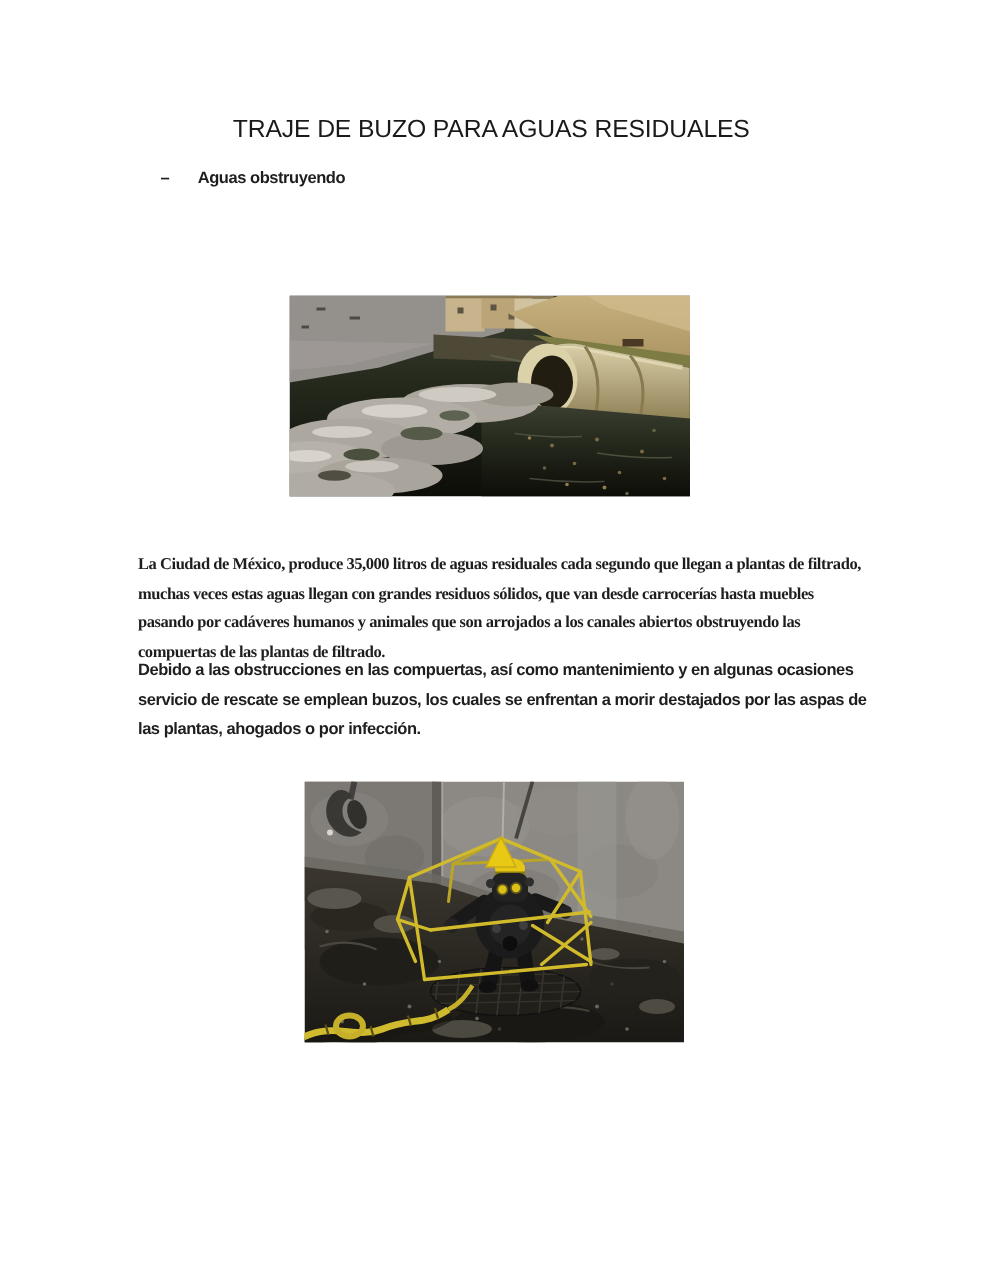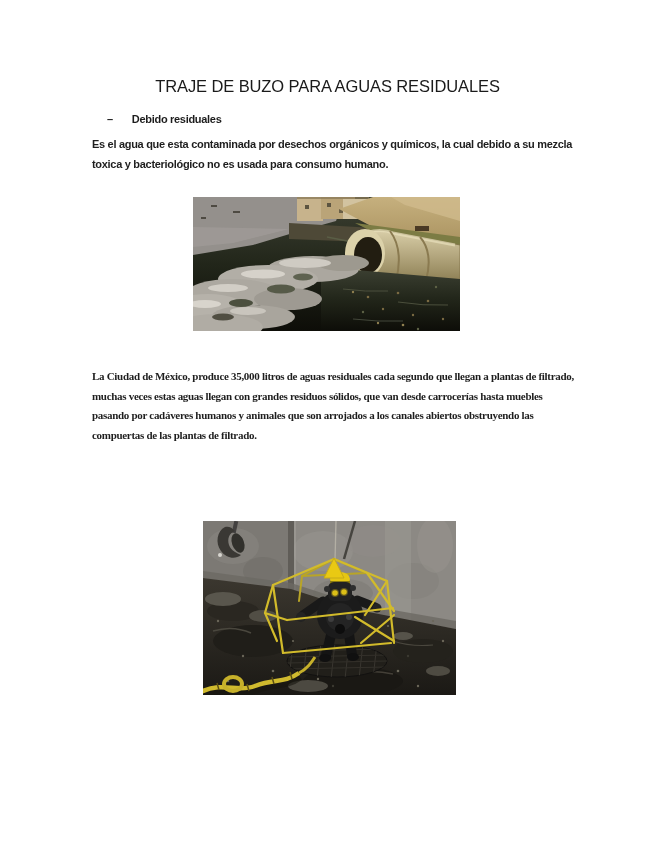--- a/index.html
+++ b/index.html
@@ -32,24 +32,23 @@
 </style>
 </head>
 <body>
 
 <div class="page">
 
   <h1 class="title">TRAJE DE BUZO PARA AGUAS RESIDUALES</h1>
 
   <div class="bullet-row">
     <span>–</span>
-    <span class="bullet-label">Debido residuales</span>
+    <span class="bullet-label">Aguas obstruyendo</span>
   </div>
 
-  <p class="para para-1">Es el agua que esta contaminada por desechos orgánicos y químicos, la cual debido a su mezcla toxica y bacteriológico no es usada para consumo humano.</p>
 
   <figure class="fig fig-outfall" role="img" aria-label="Tubería de desagüe vertiendo aguas residuales con espuma en un canal">
     <svg viewBox="0 0 267 134" preserveAspectRatio="none">
       <defs>
         <linearGradient id="gDark" x1="0" y1="0" x2="0" y2="1">
           <stop offset="0" stop-color="#3d4133"></stop>
             <stop offset="0.5" stop-color="#22261a"></stop>
             <stop offset="1" stop-color="#0d0d08"></stop>
         </linearGradient>
         <linearGradient id="gSand" x1="0" y1="0" x2="0" y2="1">
@@ -145,20 +144,21 @@
         <circle cx="160" cy="95" r="1.2" fill="#8f7f50"></circle>
           <circle cx="170" cy="115" r="1.2" fill="#5e6246"></circle>
       </g>
       <path d="M150,92 q22,3 45,2" stroke="#4b4f3c" stroke-width="1" fill="none"></path>
       <path d="M205,105 q25,4 50,3" stroke="#4b4f3c" stroke-width="1" fill="none"></path>
       <path d="M160,122 q25,3 50,2" stroke="#43473a" stroke-width="1" fill="none"></path>
     </svg>
   </figure>
 
   <p class="para para-2">La Ciudad de México, produce 35,000 litros de aguas residuales cada segundo que llegan a plantas de filtrado, muchas veces estas aguas llegan con grandes residuos sólidos, que van desde carrocerías hasta muebles pasando por cadáveres humanos y animales que son arrojados a los canales abiertos obstruyendo las compuertas de las plantas de filtrado.</p>
+  <p class="para para-3">Debido a las obstrucciones en las compuertas, así como mantenimiento y en algunas ocasiones servicio de rescate se emplean buzos, los cuales se enfrentan a morir destajados por las aspas de las plantas, ahogados o por infección.</p>
 
   <figure class="fig fig-diver" role="img" aria-label="Buzo con casco y jaula amarilla sumergido en aguas residuales junto a un muro de concreto">
     <svg viewBox="0 0 253 174" preserveAspectRatio="none">
       <defs>
         <linearGradient id="gSludge" x1="0" y1="0" x2="0" y2="1">
           <stop offset="0" stop-color="#3b372f"></stop>
             <stop offset="1" stop-color="#1b1915"></stop>
         </linearGradient>
         <clipPath id="cGrate">
             <ellipse cx="134" cy="140" rx="50" ry="16"></ellipse>

